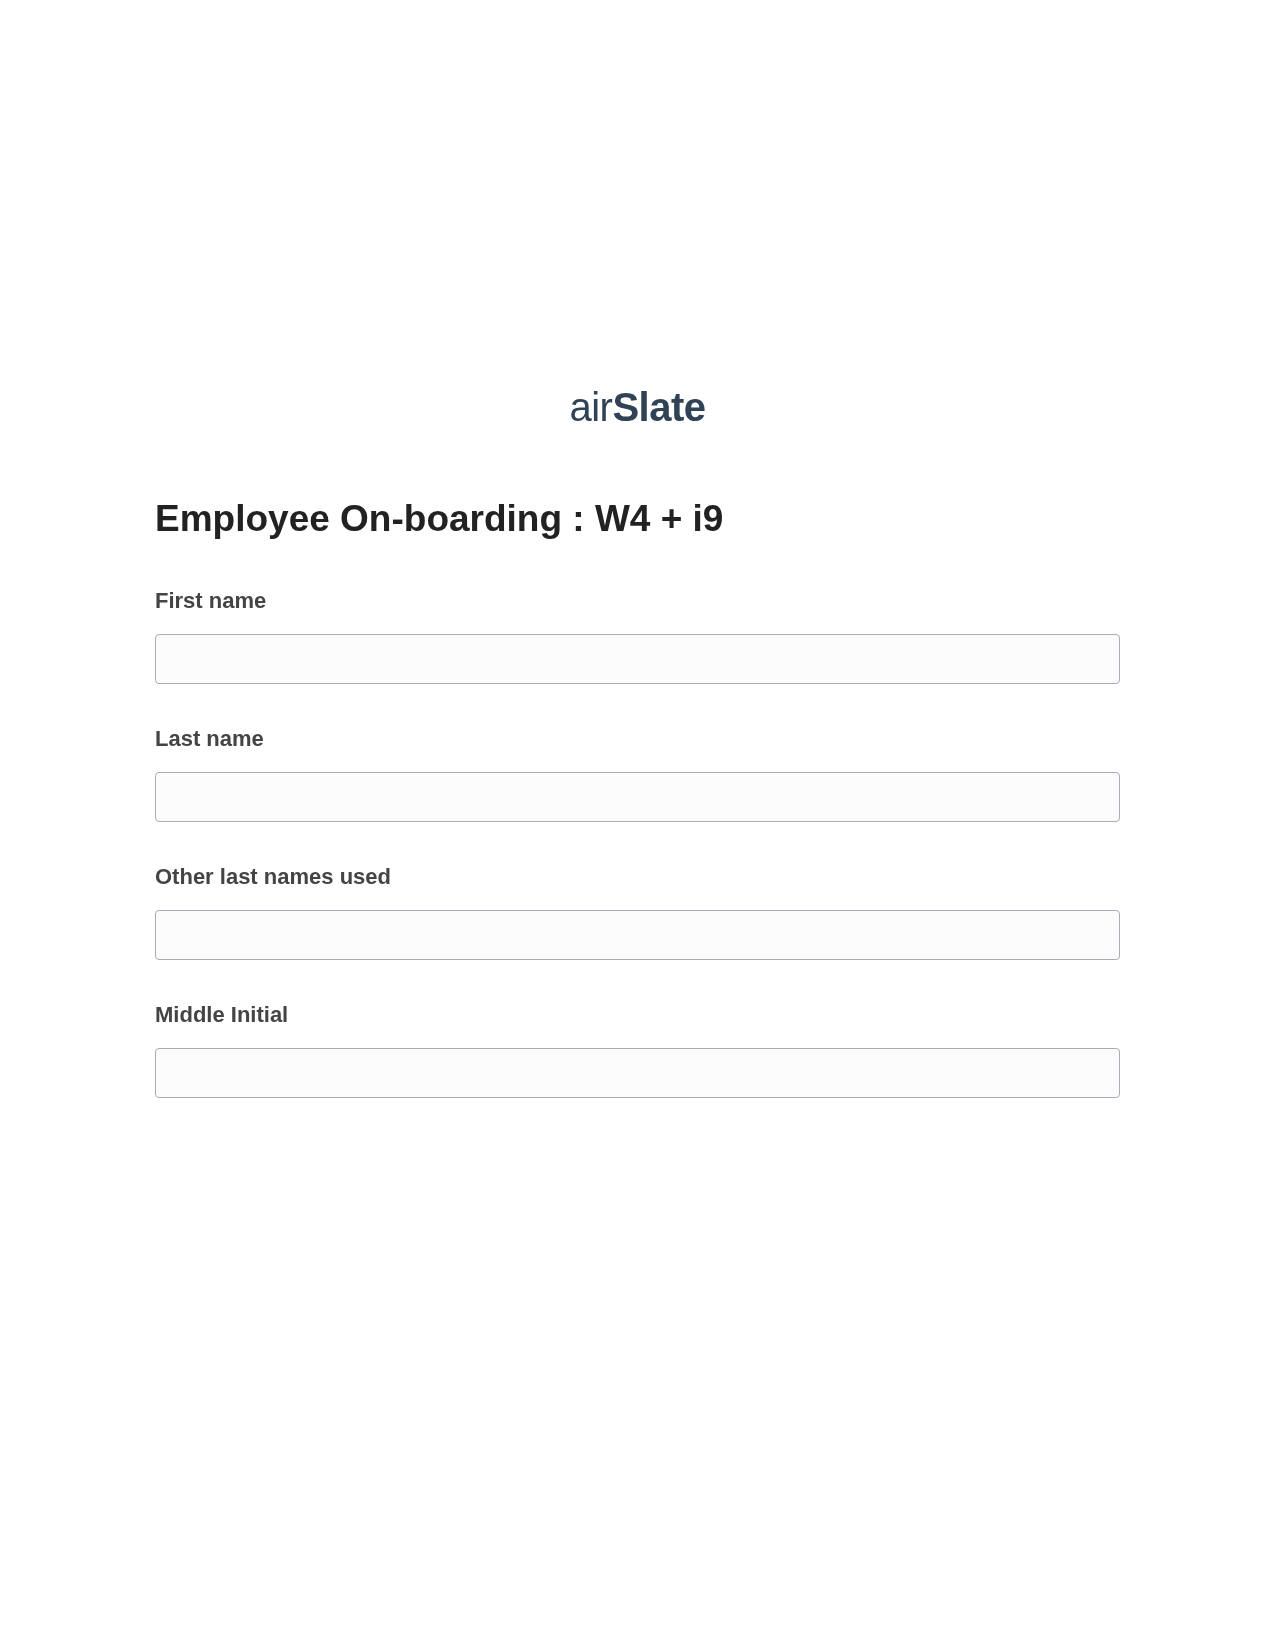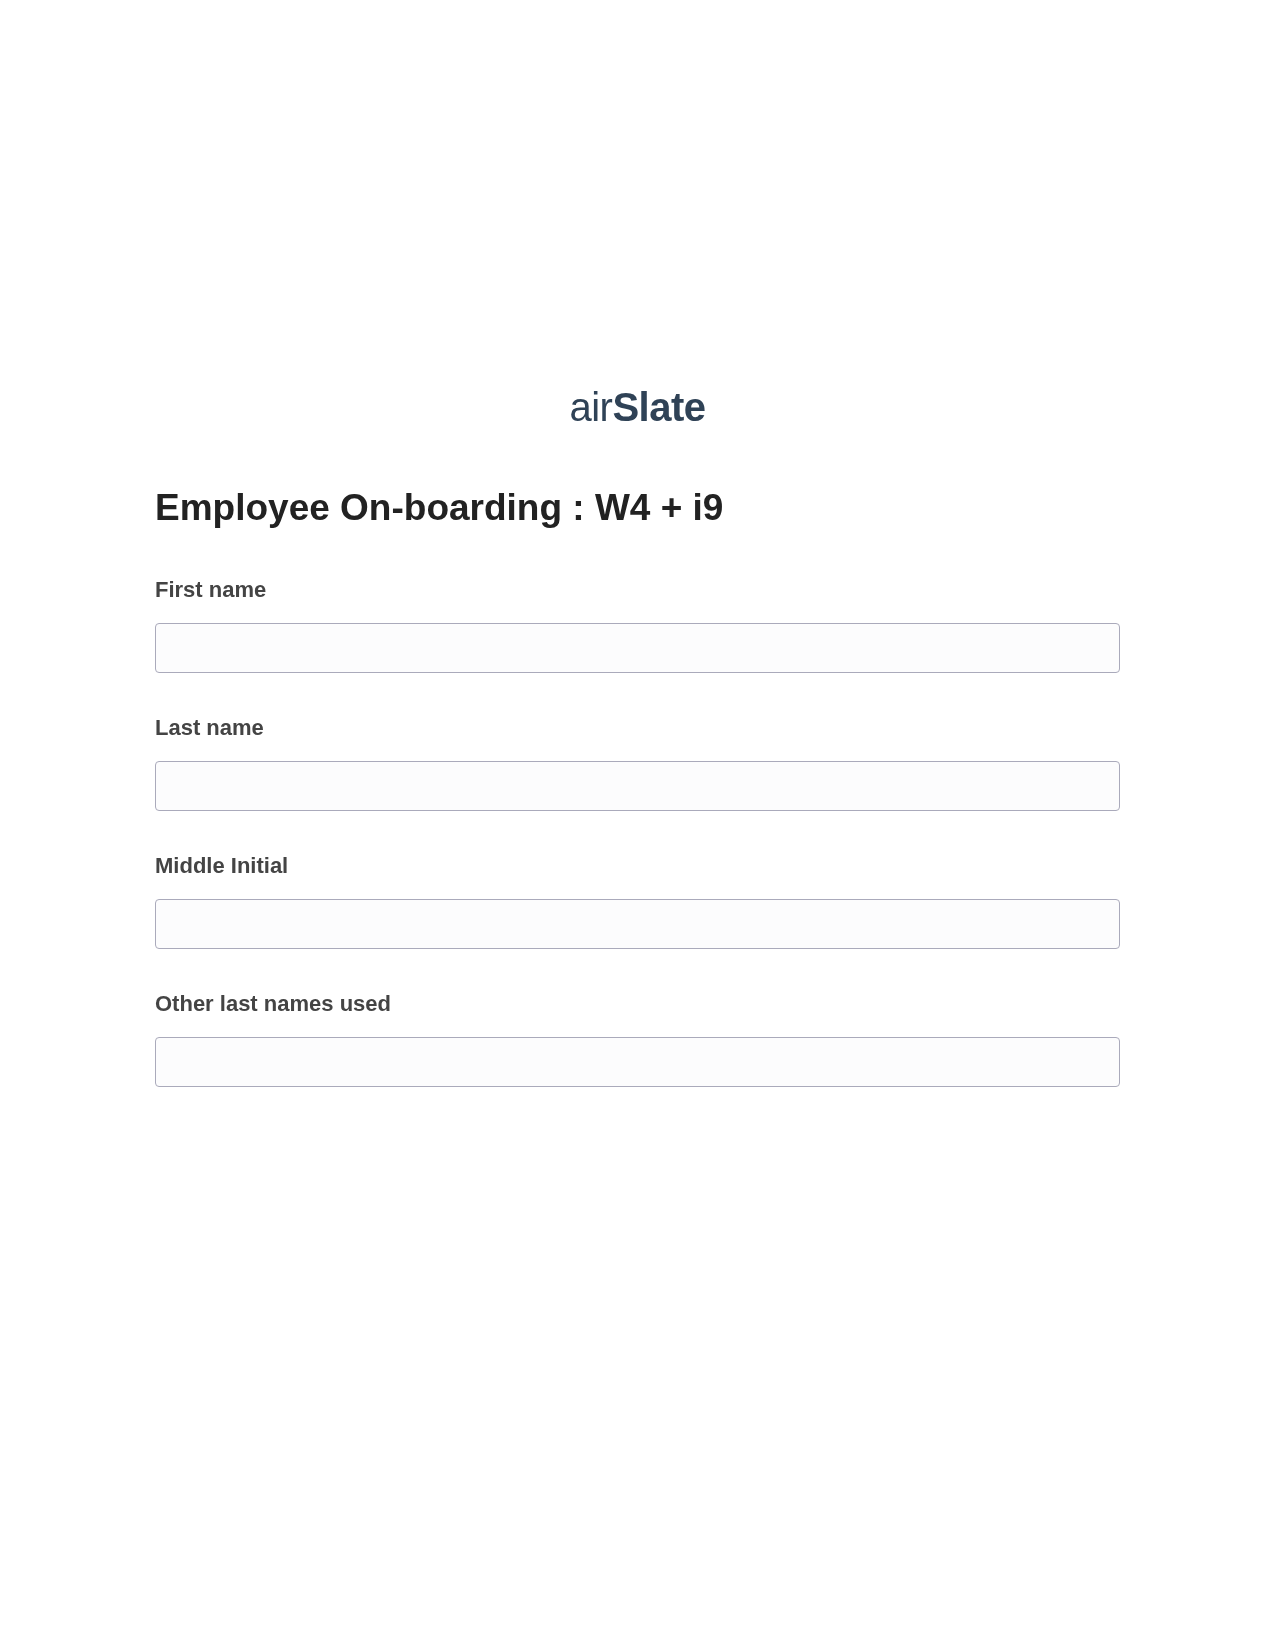--- a/index.html
+++ b/index.html
@@ -27,21 +27,21 @@
       font-weight: 700;
       color: #2f4256;
       letter-spacing: -0.5px;
       margin-bottom: 52px;
     }
     .logo-air {
       font-weight: 400;
     }
     .form-container {
       width: 965px;
-      margin: 5px auto;
+      margin: 16px auto;
     }
     .page-title {
       font-size: 37px;
       font-weight: 700;
       color: #222;
       margin-bottom: 48px;
     }
     .field-group {
       margin-bottom: 42px;
     }
@@ -78,22 +78,22 @@
       <label class="field-label">First name</label>
       <input type="text" class="field-input" value="" style="">
     </div>
 
     <div class="field-group">
       <label class="field-label">Last name</label>
       <input type="text" class="field-input" value="" style="">
     </div>
 
     <div class="field-group">
-      <label class="field-label">Middle Initial</label>
+      <label class="field-label">Other last names used</label>
       <input type="text" class="field-input" value="" style="">
     </div>
 
     <div class="field-group">
-      <label class="field-label">Other last names used</label>
+      <label class="field-label">Middle Initial</label>
       <input type="text" class="field-input" value="" style="">
     </div>
   </div>
 </div>
 
 </body></html>

